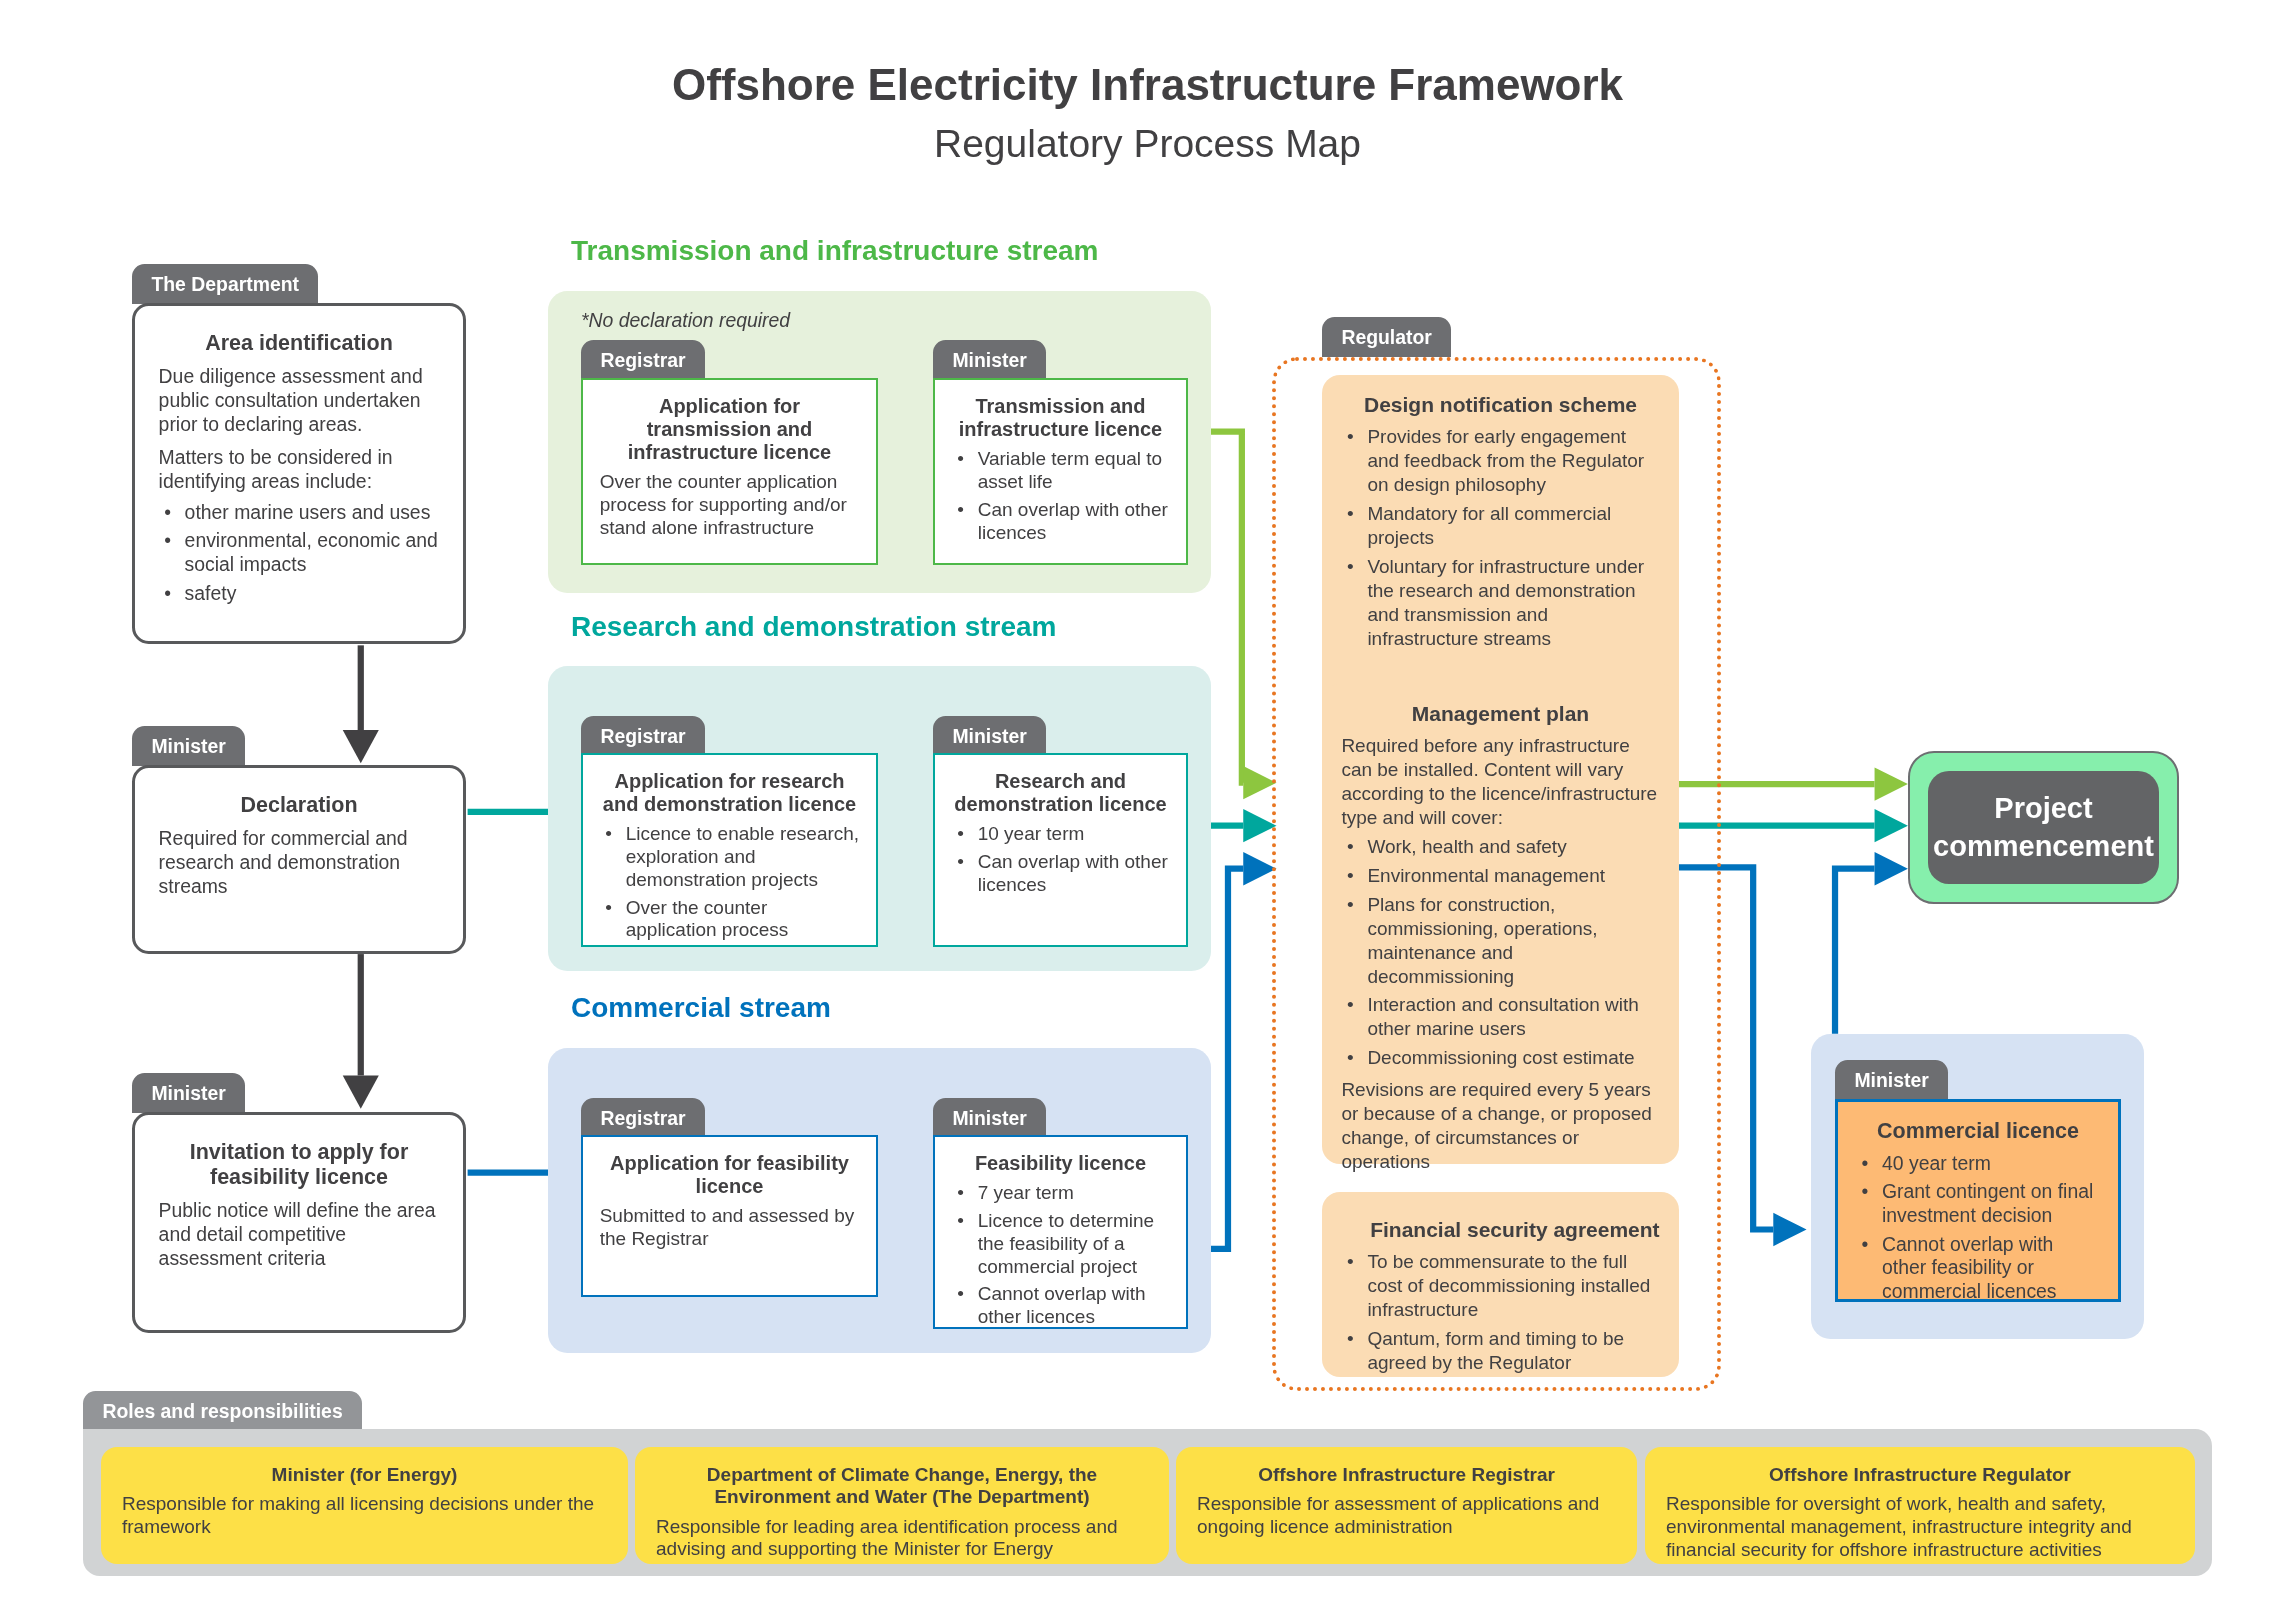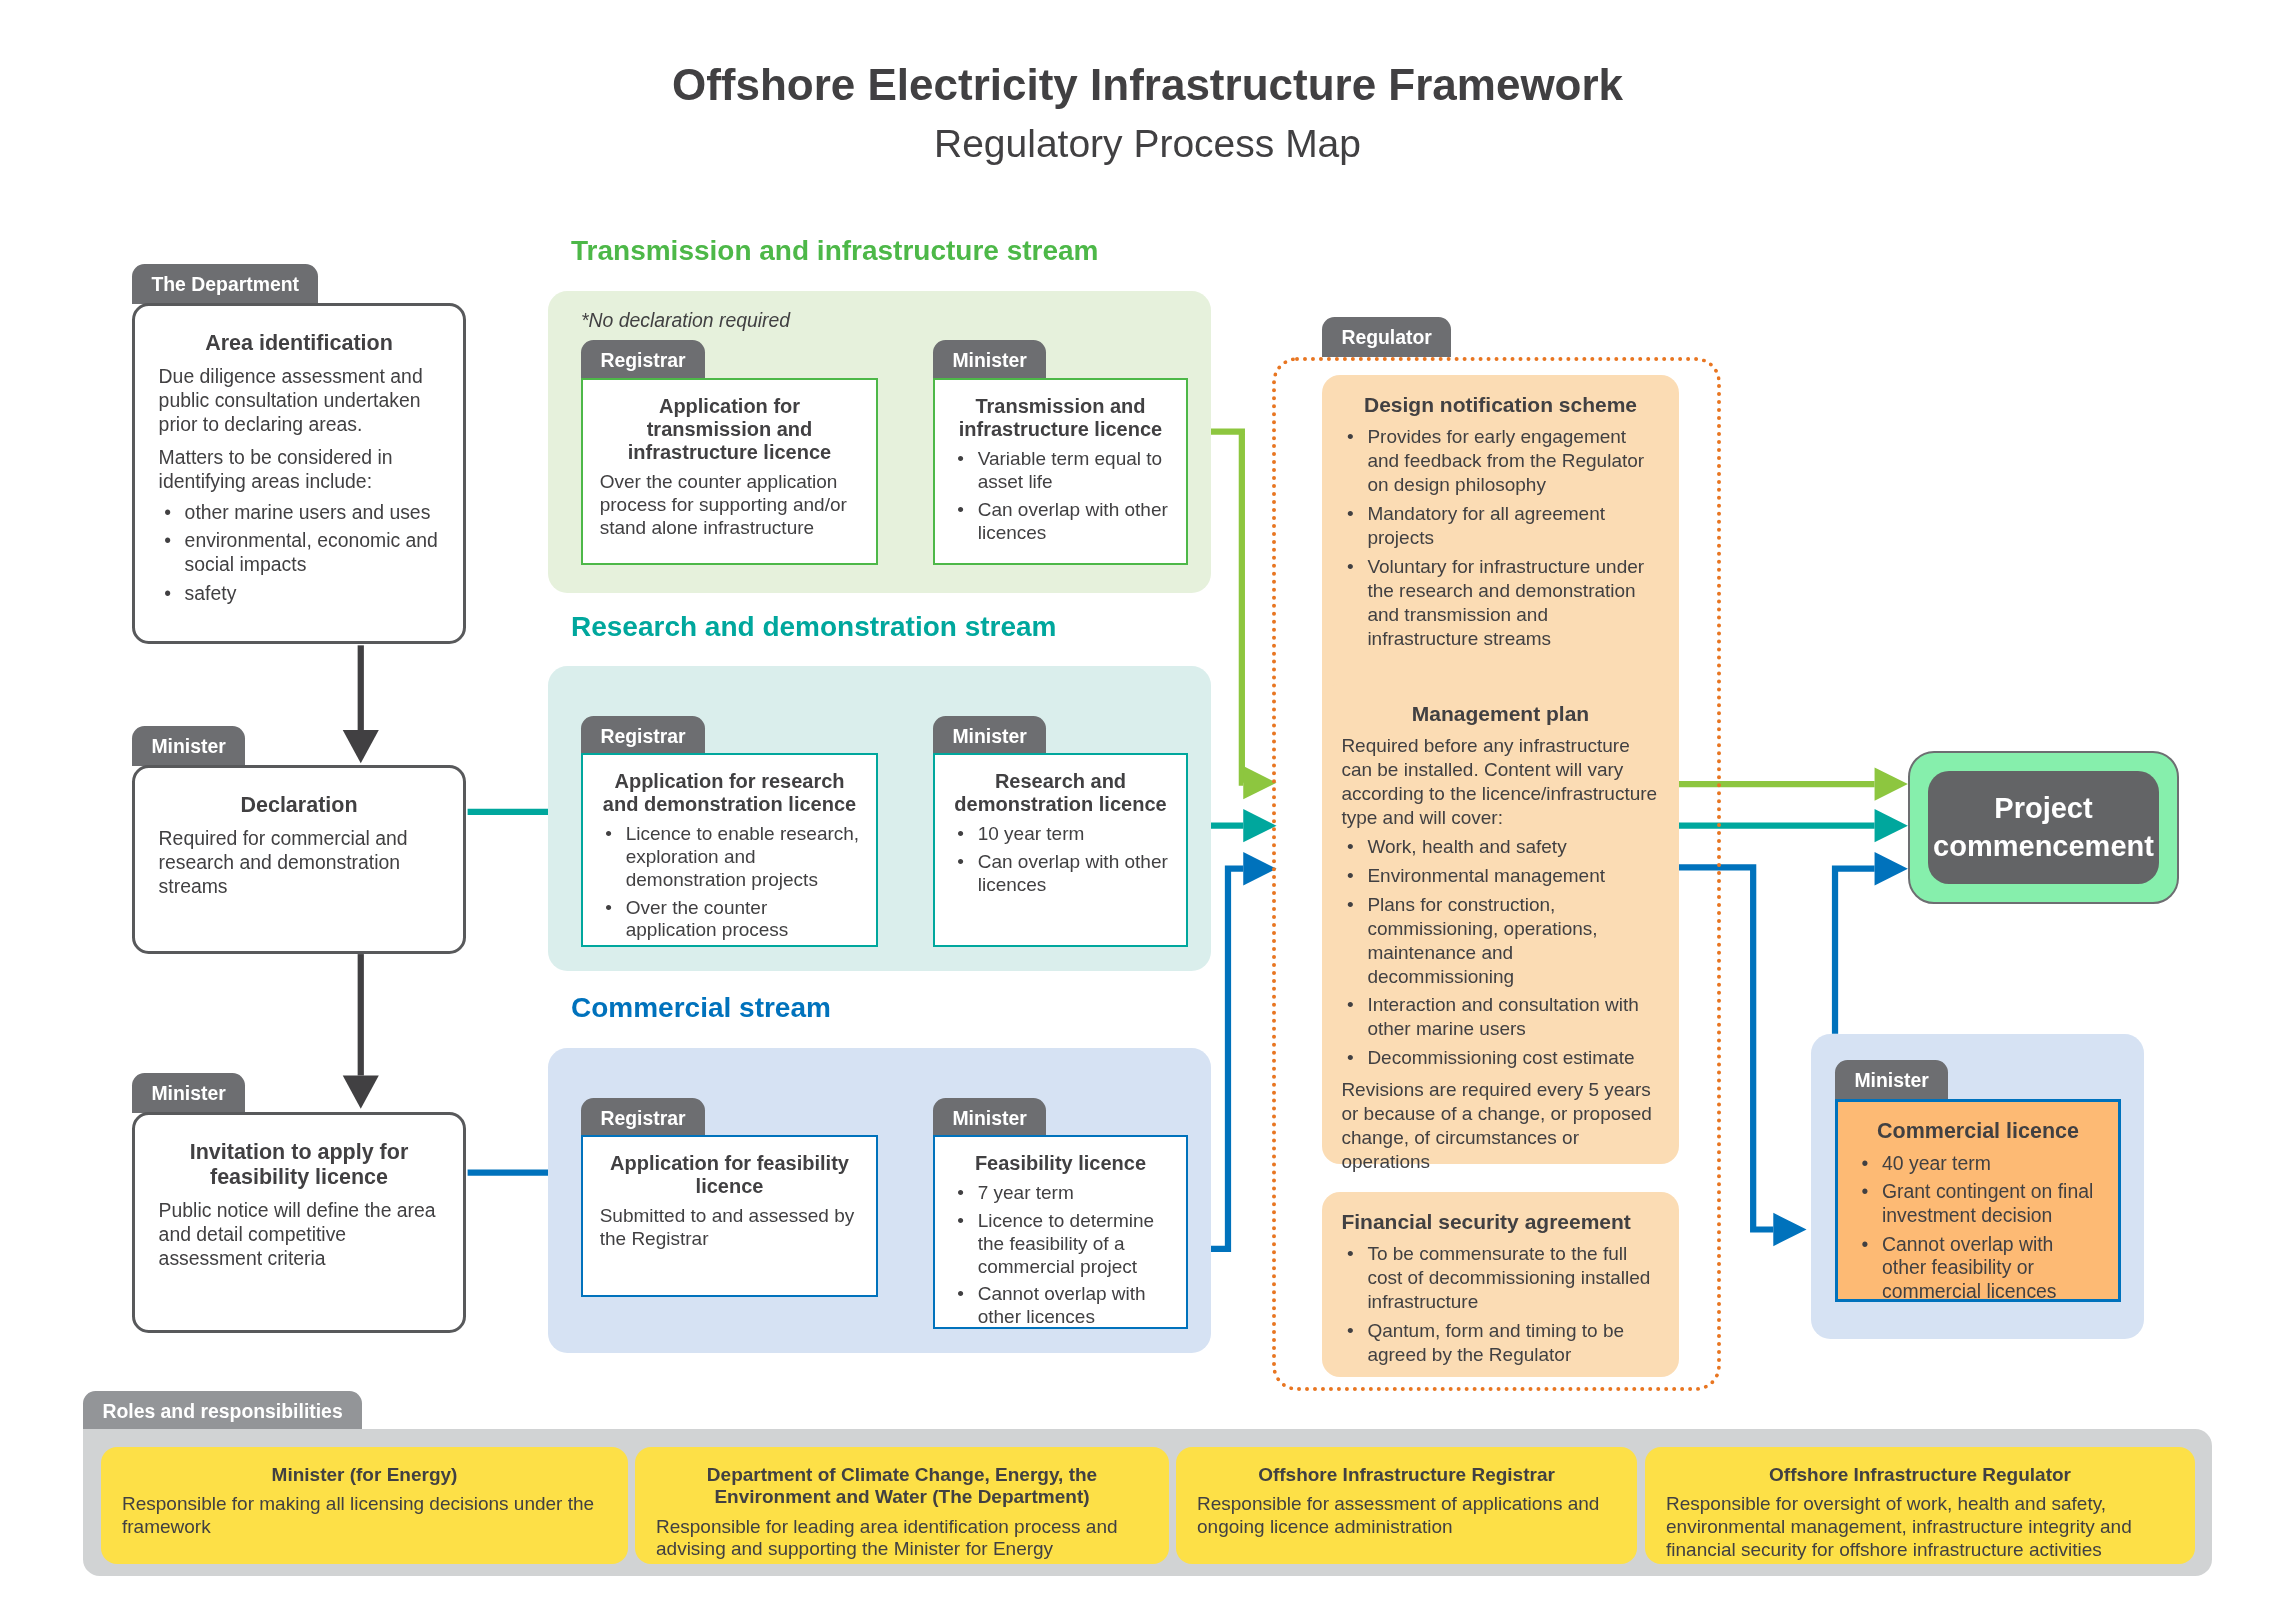--- a/index.html
+++ b/index.html
@@ -169,40 +169,40 @@
   </div>
 </div>
 
 <div class="abs dotted" style="left:1272px;top:357px;width:449px;height:1034px;"></div>
 <div class="abs tab" style="left:1322px;top:317px;">Regulator</div>
 
 <div class="abs obox" style="left:1322px;top:375px;width:357px;height:354px;">
   <p class="boxtitle">Design notification scheme</p>
   <ul>
     <li>Provides for early engagement and feedback from the Regulator on design philosophy</li>
-    <li>Mandatory for all agreement projects</li>
+    <li>Mandatory for all commercial projects</li>
     <li>Voluntary for infrastructure under the research and demonstration and transmission and infrastructure streams</li>
   </ul>
 </div>
 
 <div class="abs obox" style="left:1322px;top:684px;width:357px;height:480px;">
   <p class="boxtitle">Management plan</p>
   <p class="btxt" style="margin-bottom:2.8px;">Required before any infrastructure can be installed. Content will vary according to the licence/infrastructure type and will cover:</p>
   <ul>
     <li>Work, health and safety</li>
     <li>Environmental management</li>
     <li>Plans for construction, commissioning, operations, maintenance and decommissioning</li>
     <li>Interaction and consultation with other marine users</li>
     <li>Decommissioning cost estimate</li>
   </ul>
   <p class="btxt" style="margin-top:8.3px;">Revisions are required every 5 years or because of a change, or proposed change, of circumstances or operations</p>
 </div>
 
 <div class="abs obox" style="left:1322px;top:1192px;width:357px;height:185px;">
-  <p class="boxtitle" style="text-align:left;">Financial security agreement</p>
+  <p class="boxtitle" style="text-align:right;margin-top:8px;">Financial security agreement</p>
   <ul>
     <li>To be commensurate to the full cost of decommissioning installed infrastructure</li>
     <li>Qantum, form and timing to be agreed by the Regulator</li>
   </ul>
 </div>
 
 <div class="abs pc-outer" style="left:1908px;top:751px;width:271px;height:153px;">
   <div class="pc-inner">Project commencement</div>
 </div>
 

